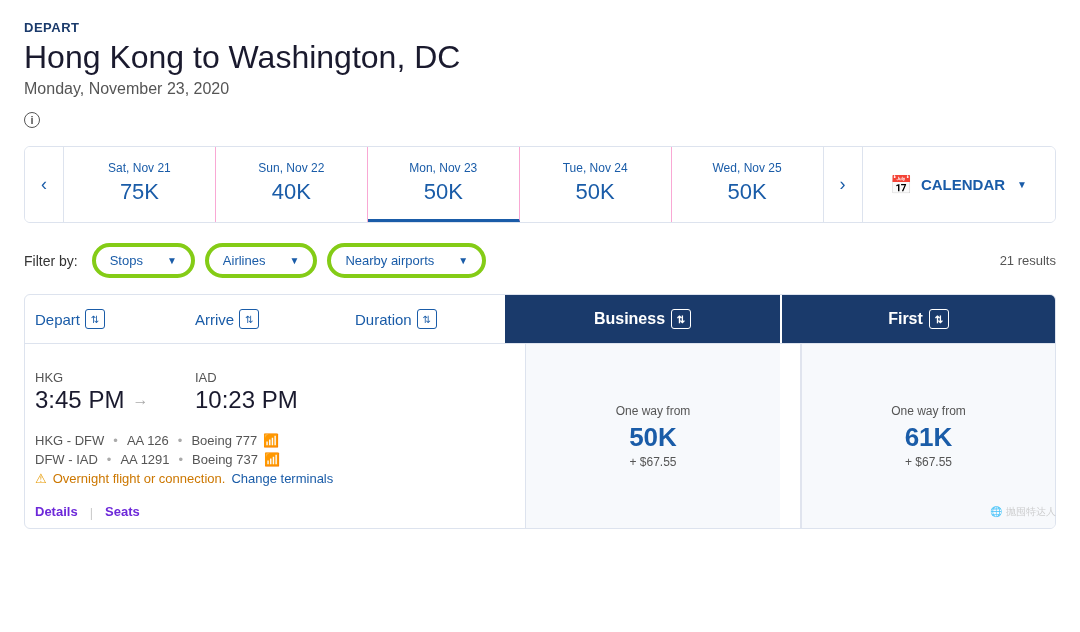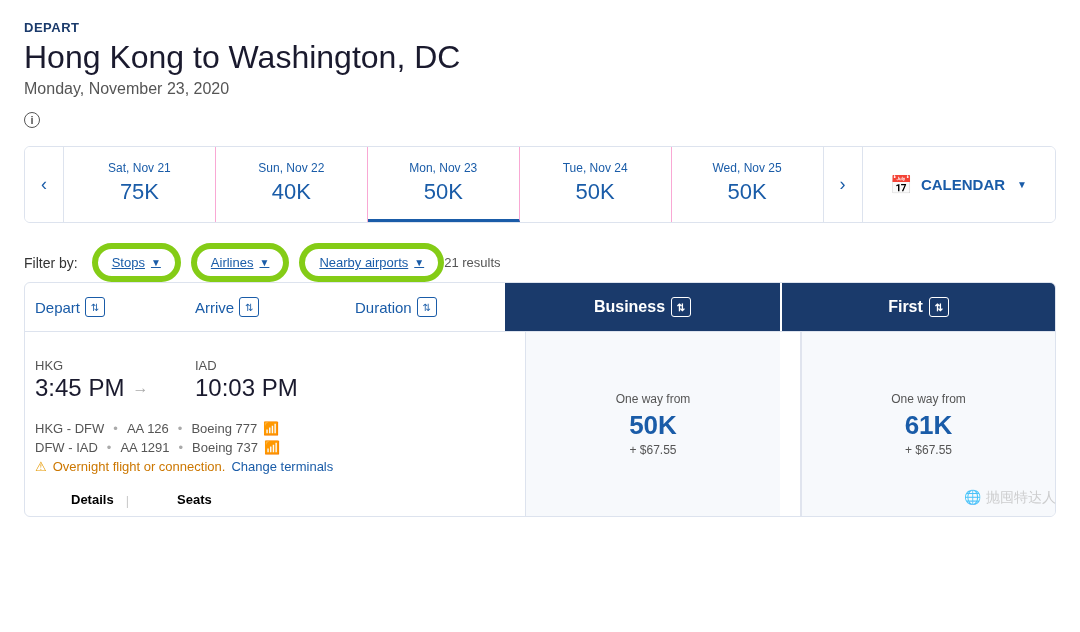--- a/index.html
+++ b/index.html
@@ -145,48 +145,48 @@
     }
 
     .calendar-icon {
       font-size: 18px;
     }
 
     
     .filter-bar {
       display: flex;
       align-items: center;
-      margin-bottom: 0;
+      justify-content: space-between;
+      margin-bottom: 16px;
     }
 
     .filter-left {
       display: flex;
       align-items: center;
       gap: 10px;
     }
 
     .filter-label {
       color: #333;
       font-size: 14px;
       margin-right: 4px;
     }
 
     .filter-btn {
       display: flex;
       align-items: center;
-      gap: 6px;
+      gap: 24px;
       padding: 6px 14px;
-      border: 6px solid #84cc16;
+      border: 4px solid #84cc16;
       border-radius: 20px;
       background: #fff;
       color: #1a5ca8;
       font-size: 13px;
       cursor: pointer;
       font-weight: 500;
-      text-decoration: underline;
     }
 
     .filter-btn .chevron {
       font-size: 10px;
       color: #1a5ca8;
     }
 
     .results-count {
       color: #555;
       font-size: 13px;
@@ -365,40 +365,39 @@
 
     .action-row {
       display: flex;
       align-items: center;
       gap: 12px;
       padding: 8px 10px;
       grid-column: 1 / 4;
     }
 
     .action-link {
-      color: #000000;
+      color: #6d28d9;
       text-decoration: none;
       font-size: 13px;
       font-weight: 600;
       border-bottom: 1px solid transparent;
-      margin-left: 36px;
     }
 
     .separator {
       color: #ccc;
       font-size: 13px;
     }
 
     
     .watermark {
       position: absolute;
       bottom: 30px;
       right: 24px;
       color: #bbb;
-      font-size: 14px;
+      font-size: 10px;
       display: flex;
       align-items: center;
       gap: 4px;
       opacity: 0.7;
     }
 
     .results-wrapper {
       border: 1px solid #dde3ee;
       border-radius: 6px;
       overflow: hidden;
@@ -532,21 +531,21 @@
           <div class="flight-col">
             <div class="airport-code">HKG</div>
             <div class="depart-col">
               <span class="time-large">3:45 PM</span>
               <span class="arrow-icon">→</span>
             </div>
           </div>
 
           <div class="flight-col">
             <div class="airport-code">IAD</div>
-            <div class="time-large">10:03 PM</div>
+            <div class="time-large">10:23 PM</div>
           </div>
 
         </div>
 
         <div class="route-details">
           <div class="route-detail-row">
             <span>HKG - DFW</span>
             <span class="divider-dot">•</span>
             <span>AA 126</span>
             <span class="divider-dot">•</span>

